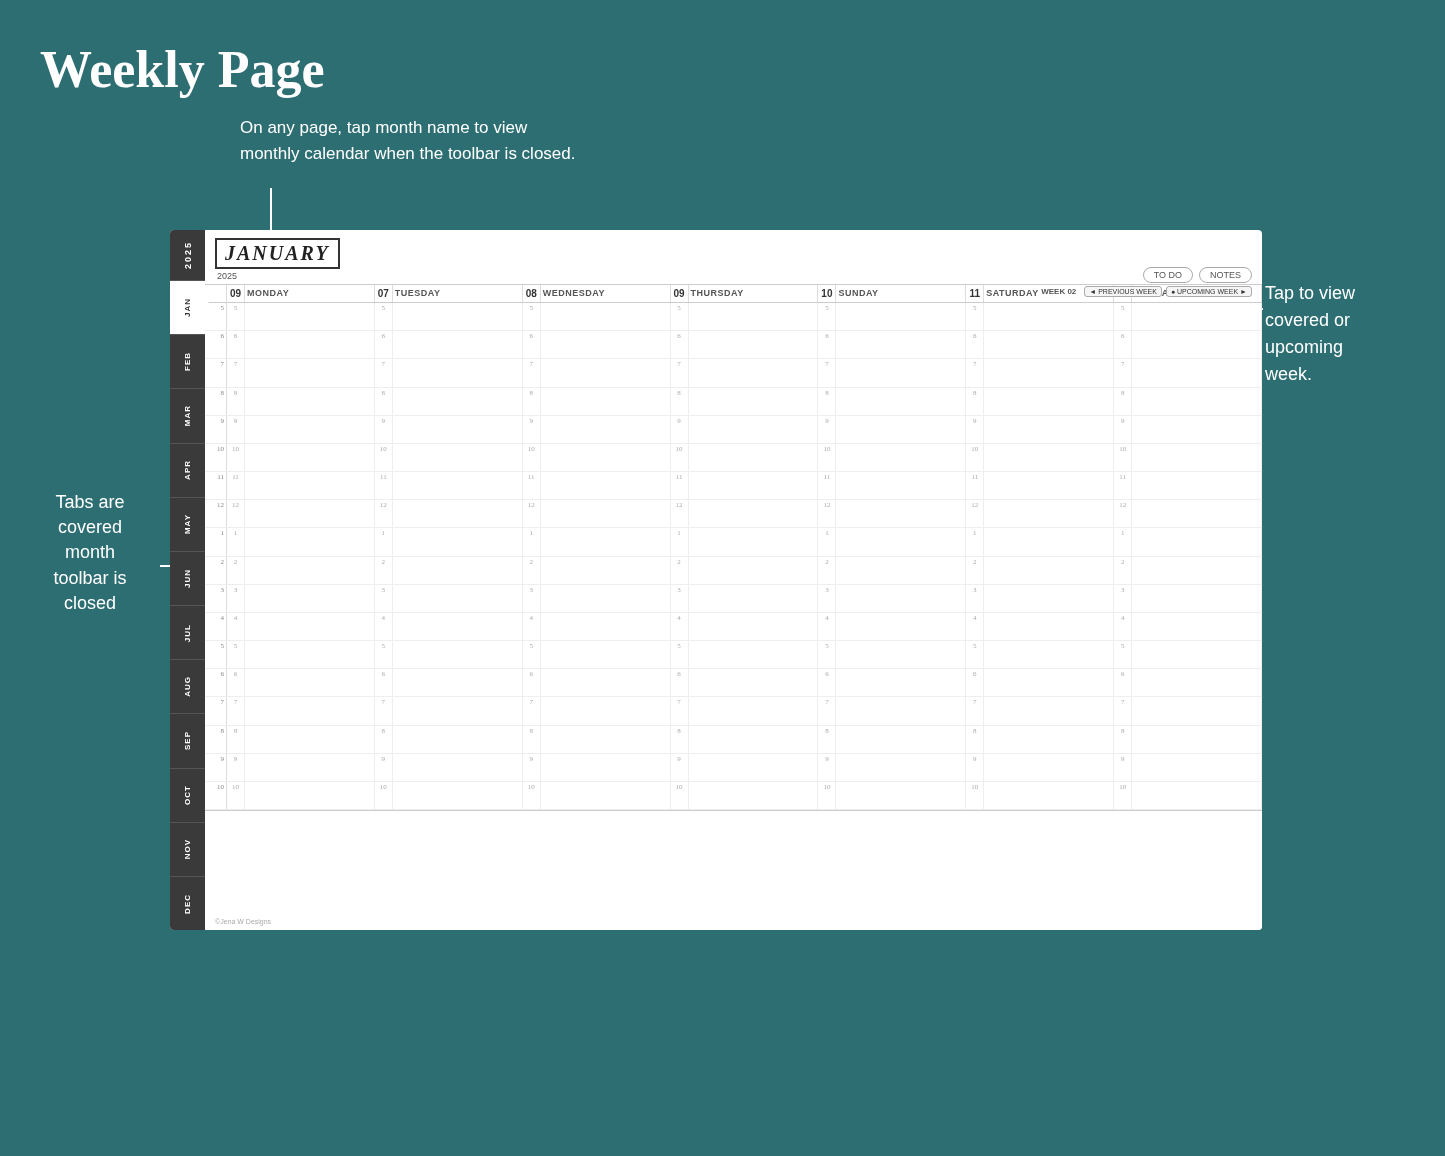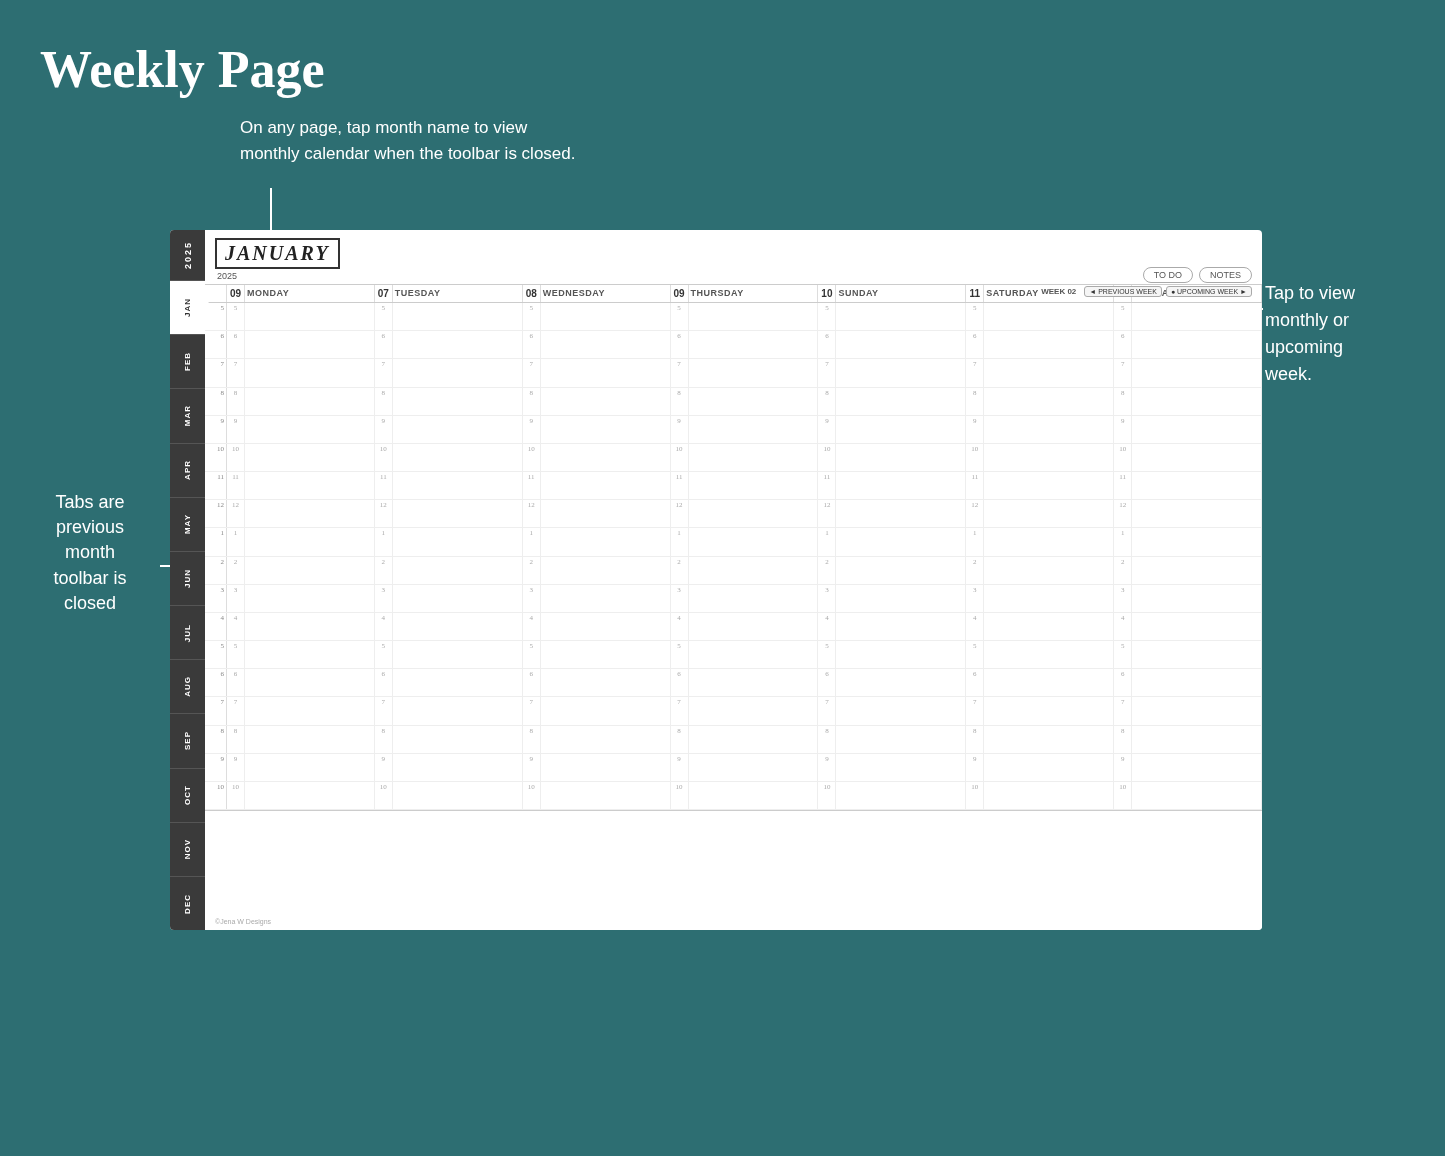--- a/index.html
+++ b/index.html
@@ -397,31 +397,31 @@
 
 <div class="annotation-top">
   <span style="white-space:pre-line;">On any page, tap month name to view
 monthly calendar when the toolbar is closed.</span>
 </div>
 
 <div class="arrow-line"></div>
 
 <div class="annotation-left">
   <span>Tabs are</span><br>
-  <span>previous</span><br>
+  <span>covered</span><br>
   <span>month</span><br>
   <span>toolbar is</span><br>
   <span>closed</span>
 </div>
 
 <div class="annotation-left-arrow"></div>
 
 <div class="annotation-right">
   <span style="white-space:pre-line;">Tap to view
-monthly or
+covered or
 upcoming
 week.</span>
 </div>
 
 <div class="annotation-right-arrow"></div>
 <div class="right-connector"></div>
 
 <div class="planner-container">
 
   <div class="side-tabs">

